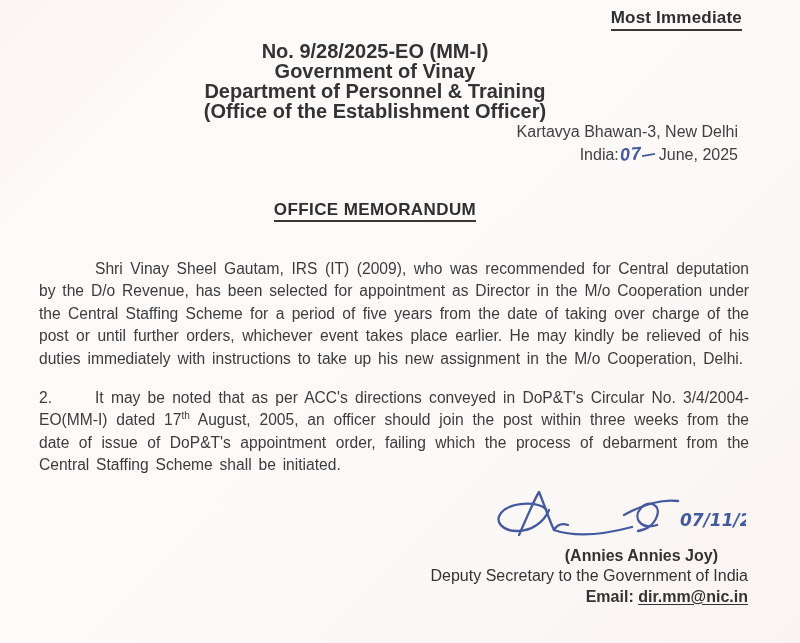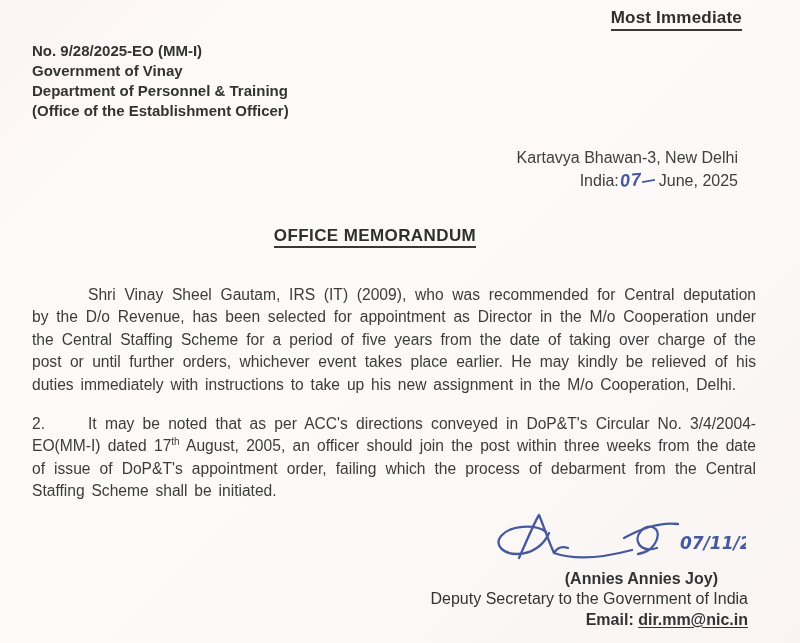--- a/index.html
+++ b/index.html
@@ -26,29 +26,28 @@
     font-weight: bold;
     color: #2e2e2e;
     border-bottom: 2px solid #3a3a3a;
     padding-bottom: 1px;
     letter-spacing: 0.2px;
   }
   
   .letterhead {
     margin-top: 10px;
     margin-right: 38px;
-    text-align: left;
+    text-align: center;
     font-weight: bold;
     color: #333333;
-    font-size: 15px;
+    font-size: 20px;
     line-height: 20px;
   }
   
   .place-date {
-    margin-top: 26px;
     text-align: right;
     padding-right: 18px;
     font-size: 16px;
     line-height: 22px;
     color: #404040;
   }
   .hw-day {
     display: inline-block;
     color: #44599f;
     font-weight: bold;
@@ -75,21 +74,21 @@
     font-weight: bold;
     color: #2f2f2f;
     letter-spacing: 0.4px;
   }
   .memo-title span {
     border-bottom: 2px solid #383838;
     padding-bottom: 1px;
   }
   
   .body-para {
-    margin: 0;
+    margin: 7px;
     font-size: 15.6px;
     line-height: 22.4px;
     text-align: justify;
     color: #3c3c3c;
     word-spacing: 2.5px;
   }
   .para1 { margin-top: 38px; text-indent: 56px; }
   .para2 { margin-top: 17px; }
   .para-num { display: inline-block; width: 56px; text-indent: 0; }
   sup { font-size: 10px; line-height: 0; }

